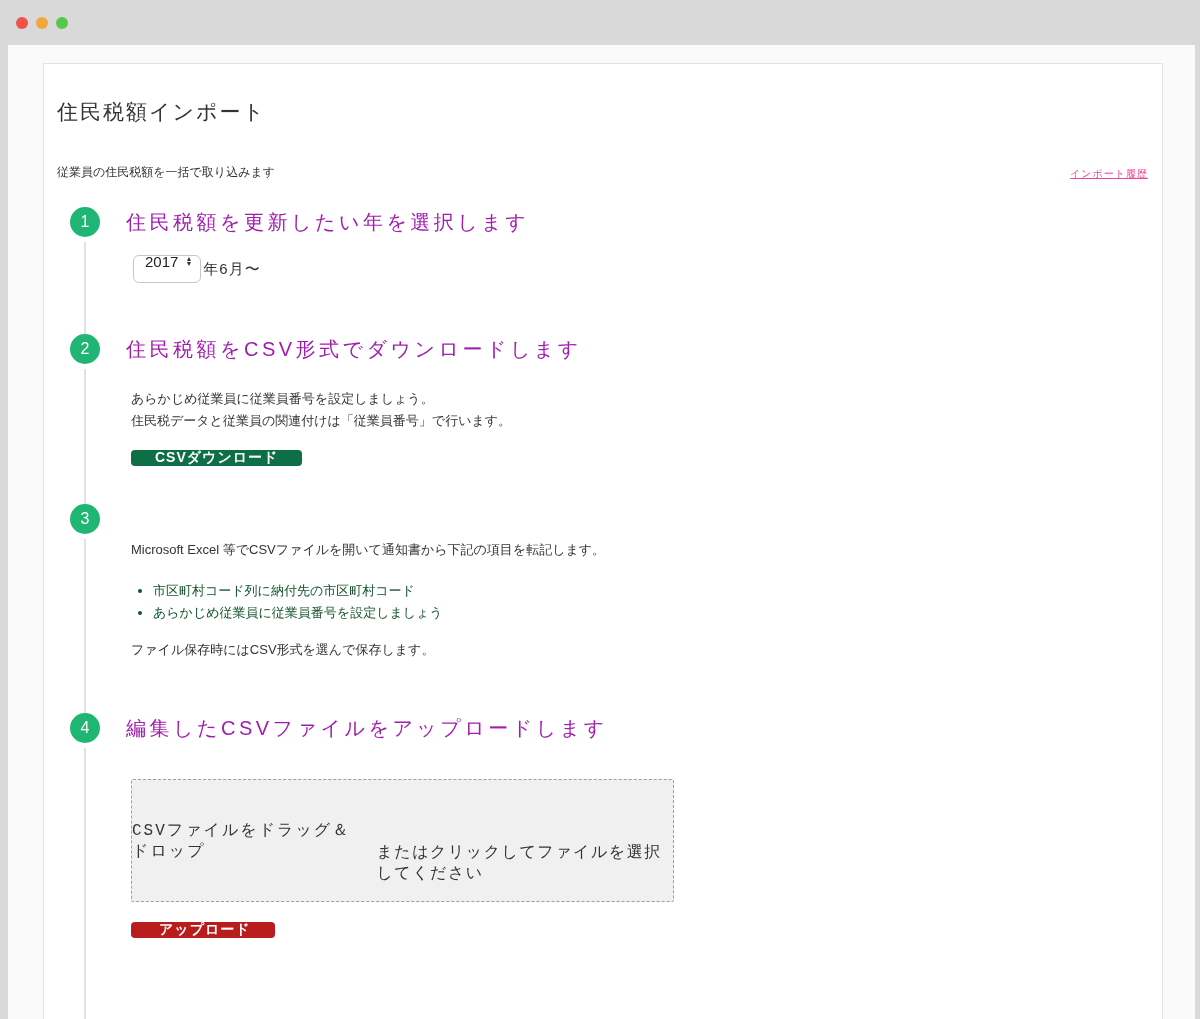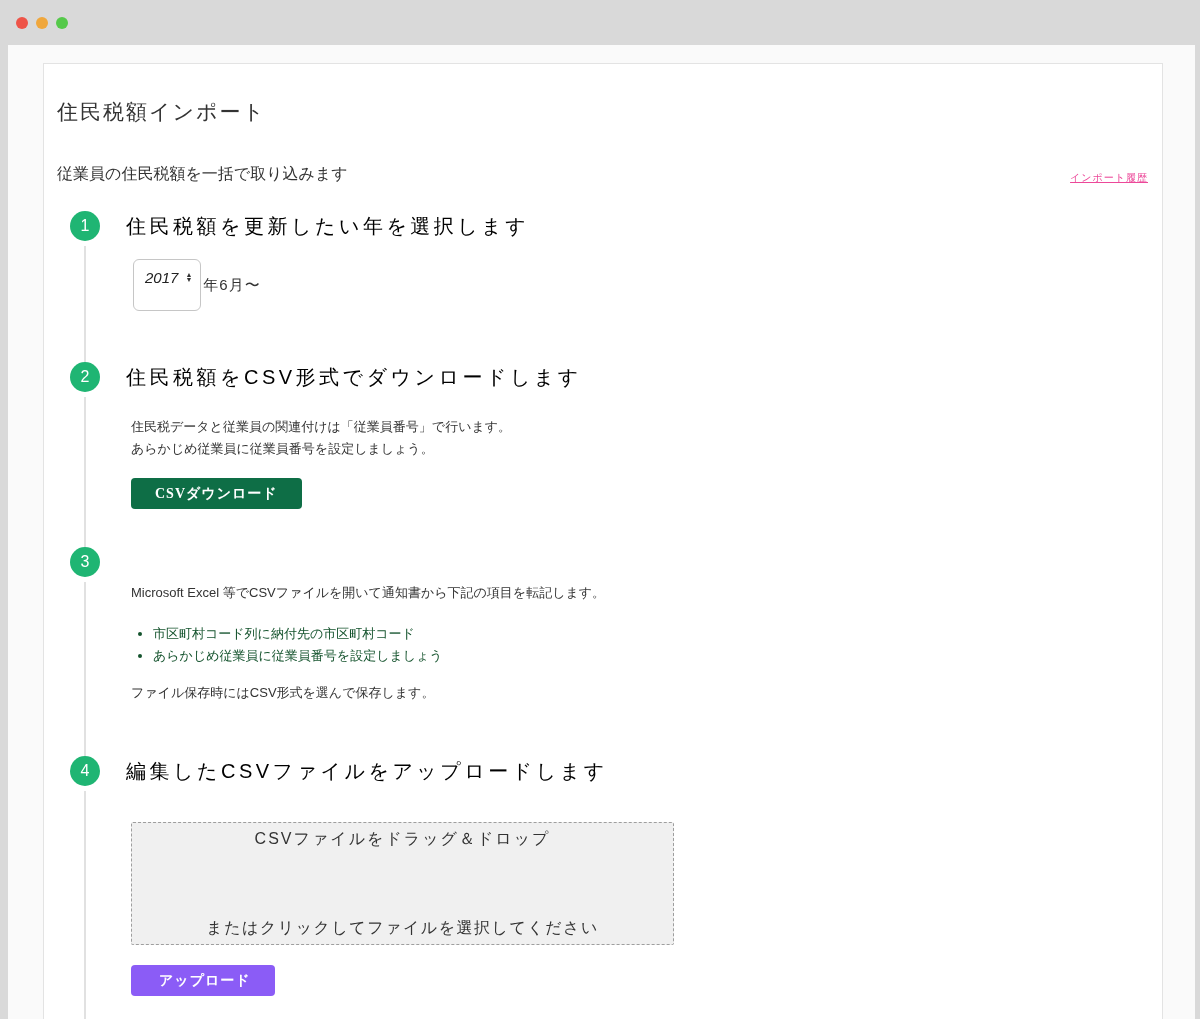--- a/index.html
+++ b/index.html
@@ -31,21 +31,21 @@
   }
 
   .page-title {
     font-size:21px; font-weight:normal; letter-spacing:2px; color:#333;
   }
 
   .subhead-row {
     margin-top:38px; display:flex; justify-content:space-between;
     align-items:flex-end;
   }
-  .subtitle { font-size:16px; color:#333; }
+  .subtitle { font-size:12px; color:#333; }
   .history-link {
     font-size:10px; letter-spacing:1px; color:#ec4899;
     text-decoration:underline; cursor:pointer; margin-right:4px;
   }
 
   
   .steps { margin-top:26px; }
   .step { display:flex; }
   .step-rail {
     flex:none; width:30px; margin-left:13px; margin-right:26px;
@@ -53,67 +53,67 @@
   }
   .step-circle {
     width:30px; height:30px; border-radius:50%;
     background:#1fb573; color:#fff; font-size:16px;
     display:flex; align-items:center; justify-content:center; flex:none;
   }
   .step-line { width:2px; flex:1; background:#e1e1e1; margin-top:5px; }
   .step-body { flex:1; min-width:0; }
   .step-heading {
     font-size:20px; font-weight:400; letter-spacing:3.5px;
-    color:#000000; line-height:22px; margin-top:4px;
+    color:#a21caf; line-height:22px; margin-top:4px;
   }
 
   
   .year-row { display:flex; align-items:center; margin-top:22px; margin-left:7px; }
   .year-select {
     display:inline-flex; align-items:center; gap:7px;
-    height:52px; padding:0 8px 16px 11px;
+    height:28px; padding:0 8px 16px 11px;
     background:#fff; border:1px solid #c6c6c6; border-radius:6px;
-    font-size:15px; color:#222; cursor:pointer;font-style:italic;
+    font-size:15px; color:#222; cursor:pointer;
   }
   .stepper-arrows { display:flex; flex-direction:column; align-items:center; }
   .stepper-arrows span { font-size:7px; line-height:5.5px; color:#333; }
   .year-suffix { font-size:15px; margin-left:2px; letter-spacing:1px; }
   .pb1 { padding-bottom:51px; }
 
   
   .body-text { font-size:13px; line-height:22px; color:#333; margin-left:5px; }
   .mt28 { margin-top:28px; }
   .btn {
     display:inline-flex; align-items:center; justify-content:center;
     border:none; border-radius:4px; cursor:pointer;
-    font-family:Liberation Serif, serif; font-size:14px; font-weight:bold;
-    letter-spacing:1px; color:#fff; padding:0 24px; height:31px;
+    font-family:Liberation Sans, sans-serif; font-size:14px; font-weight:bold;
+    letter-spacing:1px; color:#fff; padding:0 24px; height:16px;
   }
   .btn-dark { background:#0e6e46; margin:18px 0 0 5px; }
   .pb2 { padding-bottom:38px; }
 
   
   .mt36 { margin-top:36px; line-height:20px; }
   .bullet-list {
     margin:20px 0 0 5px; padding-left:22px;
     font-size:13px; line-height:22px; color:#14532d;
   }
   .footer-note { font-size:13px; line-height:20px; margin:16px 0 0 5px; }
   .pb3 { padding-bottom:53px; }
 
   
   .dropzone {
     margin:40px 0 0 5px; width:543px; height:123px;
     background:#f0f0f0; border:1px dashed #9e9e9e; border-radius:2px;
-    display:flex; flex-direction:column; align-items:center; justify-content:center;
-    gap:24px; cursor:pointer;
+    display:flex; flex-direction:row; align-items:center; justify-content:center;
+    gap:24px; cursor:pointer;font-family:Liberation Mono, monospace;
   }
   .dz-line1 { font-size:16px; letter-spacing:2px; color:#333; }
   .dz-line2 { font-size:16px; letter-spacing:1.5px; color:#333;margin-top:44px; }
-  .btn-muted { background:#8b5cf6; margin:20px 0 0 5px;padding-left:28px; }
+  .btn-muted { background:#b91c1c; margin:20px 0 0 5px;padding-left:28px; }
   .pb4 { padding-bottom:120px; }
 </style>
 </head>
 <body>
 
 <div class="titlebar">
   <span class="dot" style="background:#ee5448"></span>
   <span class="dot" style="background:#f0a73c"></span>
   <span class="dot" style="background:#55c94a"></span>
 </div>
@@ -151,22 +151,22 @@
       </div>
 
       <div class="step">
         <div class="step-rail">
           <div class="step-circle">2</div>
           <div class="step-line"></div>
         </div>
         <div class="step-body pb2">
           <div class="step-heading">住民税額をCSV形式でダウンロードします</div>
           <div class="body-text mt28">
+            <div>あらかじめ従業員に従業員番号を設定しましょう。</div>
             <div>住民税データと従業員の関連付けは「従業員番号」で行います。</div>
-            <div>あらかじめ従業員に従業員番号を設定しましょう。</div>
           </div>
           <button class="btn btn-dark">CSVダウンロード</button>
         </div>
       </div>
 
       <div class="step">
         <div class="step-rail">
           <div class="step-circle">3</div>
           <div class="step-line"></div>
         </div>

